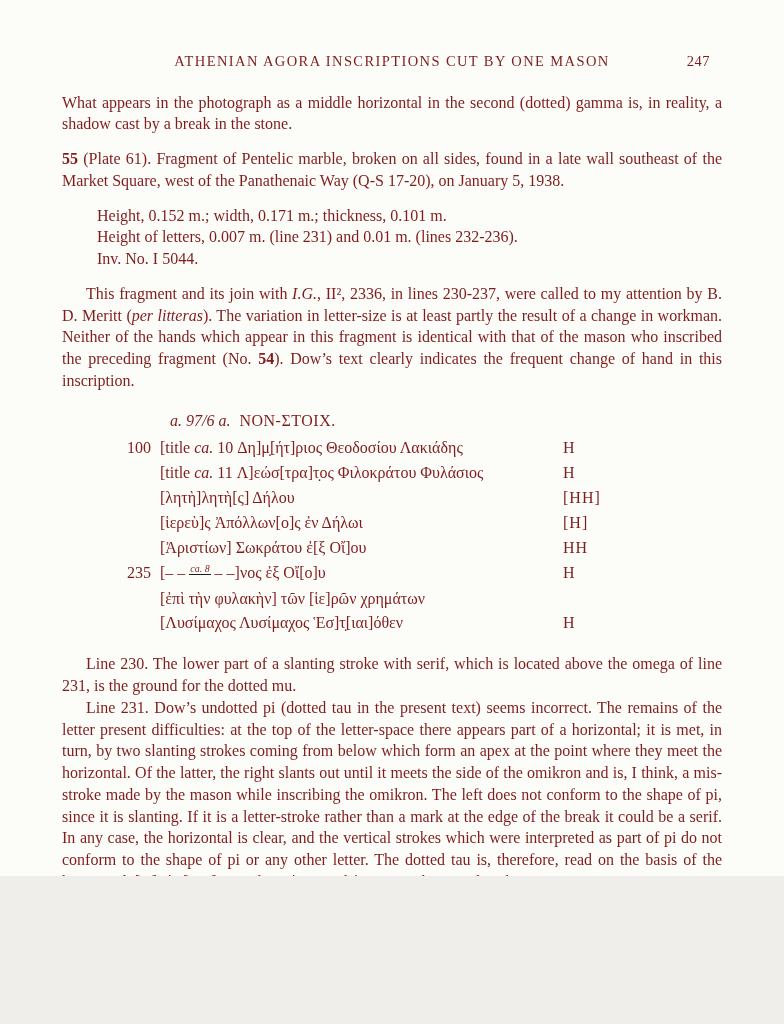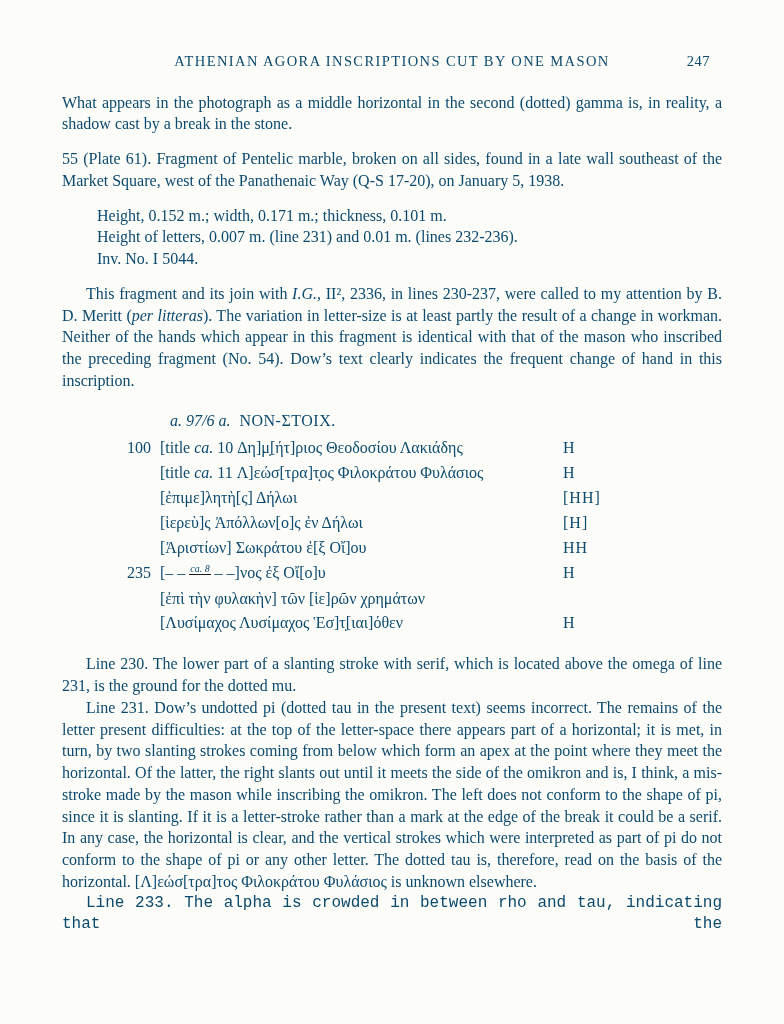--- a/index.html
+++ b/index.html
@@ -1,25 +1,25 @@
 <!DOCTYPE html>
 <html><head>
 <meta charset="utf-8">
 <style>
   html, body {
     margin: 0; padding: 0;
     background: #efeeea;
   }
   .page {
     position: relative;
-    width: 784px; height: 1024px;
+    width: 784px; height: 876px;
     box-sizing: border-box;
     margin: 0 auto;
     background: #fcfcf9;
-    color: #0c4a6e;
+    color: #7f1d1d;
     padding: 52px 62px 24px 62px;
     font-family: "Liberation Serif", "DejaVu Serif", serif;
     font-size: 16px;
     line-height: 1.36;
     overflow: hidden;
   }
   .running-head {
     position: relative;
     text-align: center;
     font-size: 14.5px;
@@ -32,21 +32,21 @@
     right: 12px; top: 0;
     letter-spacing: 0.5px;
   }
   .para {
     margin: 0 0 13px 0;
     text-align: justify;
   }
   .para.no-gap { margin-bottom: 0; }
   .indent { text-indent: 24px; }
   .justify-last { text-align-last: justify; font-family: Liberation Mono, monospace; }
-  .seg-b { font-weight: normal; margin-top: 16px; }
+  .seg-b { font-weight: bold; margin-top: 16px; }
   .seg-i { font-style: italic; }
   .seg-sup {
     font-style: italic;
     font-size: 0.62em;
     vertical-align: super;
     border-bottom: 1px solid #1b1b1b;
     padding: 0 1px;
   }
   .measurements {
     margin: 13px 0 13px 35px;
@@ -119,21 +119,21 @@
       <span class="insc-text"><span>[title </span><span class="seg-i">ca.</span><span> 10 Δη]μ̣[ήτ]ριος Θεοδοσίου Λακιάδης</span></span>
       <span class="insc-siglum">H</span>
     </div>
     <div class="insc-row">
       <span class="insc-num"></span>
       <span class="insc-text"><span>[title </span><span class="seg-i">ca.</span><span> 11 Λ]εώσ[τρα]τ̣ος Φιλοκράτου Φυλάσιος</span></span>
       <span class="insc-siglum">H</span>
     </div>
     <div class="insc-row">
       <span class="insc-num"></span>
-      <span class="insc-text"><span>[ἐπιμε]λητὴ[ς] Δήλωι</span></span>
+      <span class="insc-text"><span>[λητὴ]λητὴ[ς] Δήλου</span></span>
       <span class="insc-siglum">[HH]</span>
     </div>
     <div class="insc-row">
       <span class="insc-num"></span>
       <span class="insc-text"><span>[ἱερεὺ]ς Ἀπόλλων[ο]ς ἐν Δήλωι</span></span>
       <span class="insc-siglum">[H]</span>
     </div>
     <div class="insc-row">
       <span class="insc-num"></span>
       <span class="insc-text"><span>[Ἀριστίων] Σωκράτου ἐ[ξ Οἴ]ου</span></span>

